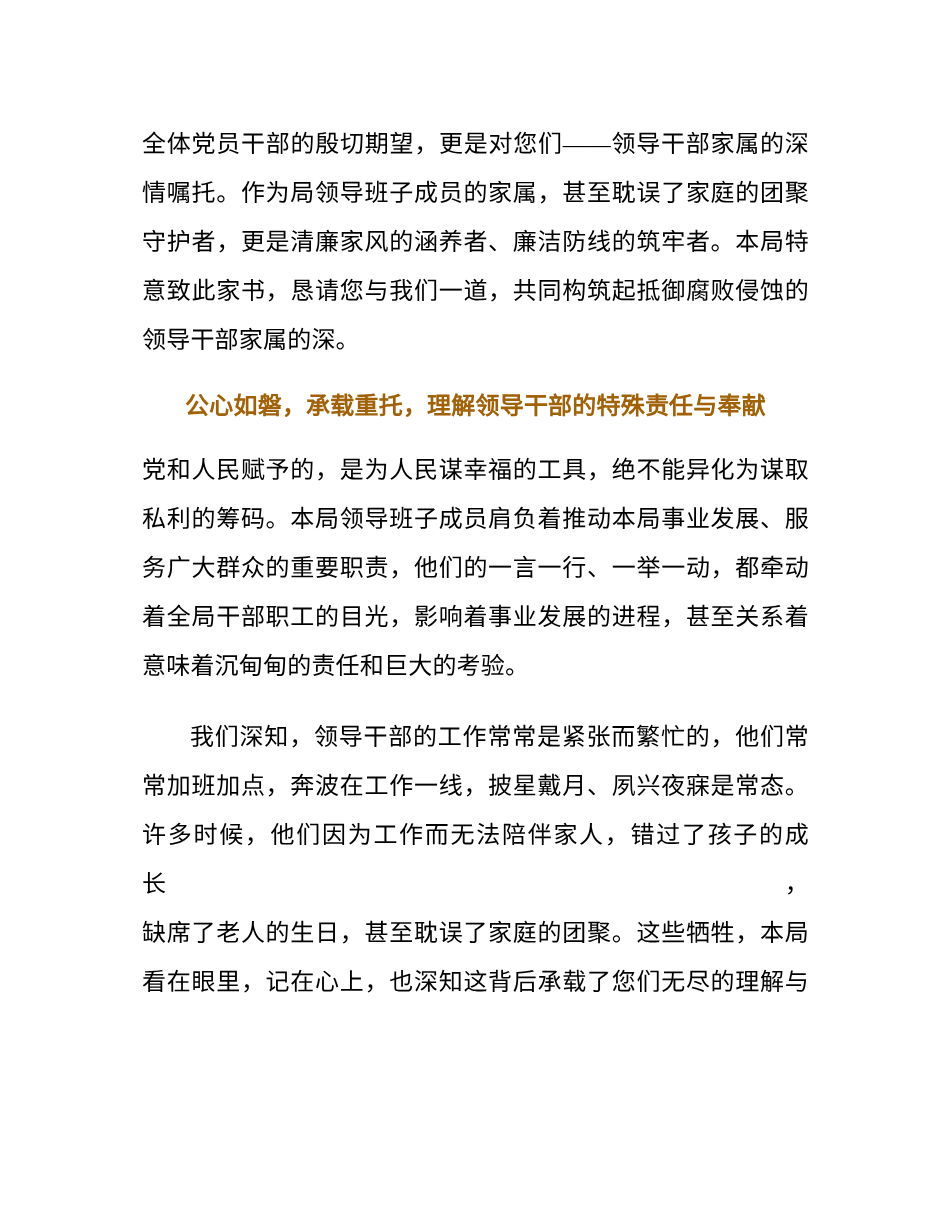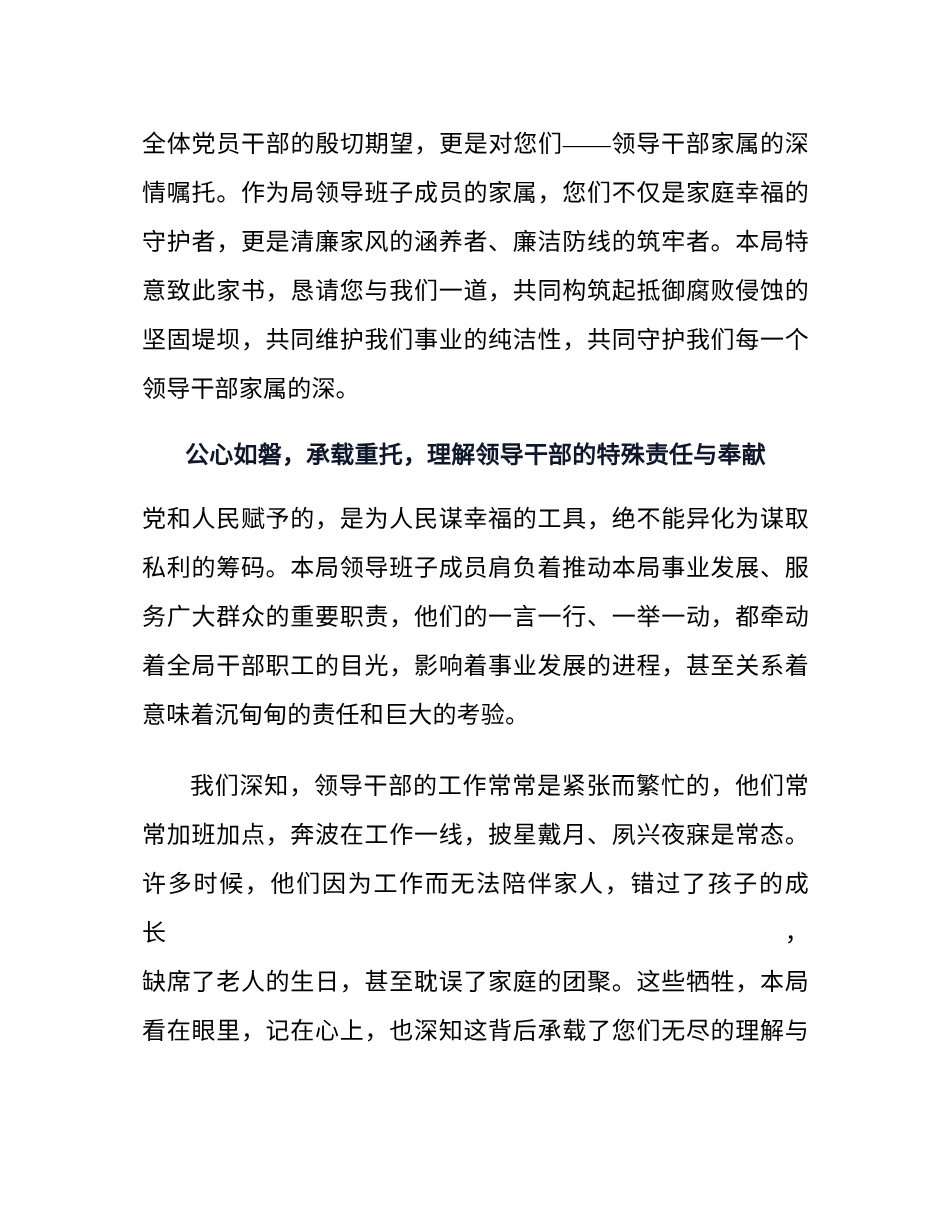--- a/index.html
+++ b/index.html
@@ -43,41 +43,40 @@
   }
   .line.para-end {
     text-align: left;
     text-align-last: left;
   }
   .heading {
     font-family: "DejaVu Sans", "Liberation Sans", sans-serif;
     font-weight: bold;
     font-size: 24px;
     line-height: 49px;
-    color: #0f172a;
+    color: #a16207;
     text-align: center;
     margin: 17px 0 15px 0;
     letter-spacing: 0.2px;
   }
   .para-3 {
     margin-top: 22px;
   }
 </style>
 </head>
 <body>
 
 <div class="page">
   <div class="content">
 
     <div class="para para-1">
       <div class="line">全体党员干部的殷切期望，更是对您们——领导干部家属的深</div>
-      <div class="line">情嘱托。作为局领导班子成员的家属，您们不仅是家庭幸福的</div>
+      <div class="line">情嘱托。作为局领导班子成员的家属，甚至耽误了家庭的团聚</div>
       <div class="line">守护者，更是清廉家风的涵养者、廉洁防线的筑牢者。本局特</div>
       <div class="line">意致此家书，恳请您与我们一道，共同构筑起抵御腐败侵蚀的</div>
-      <div class="line">坚固堤坝，共同维护我们事业的纯洁性，共同守护我们每一个</div>
       <div class="line para-end">领导干部家属的深。</div>
     </div>
 
     <div class="heading">公心如磐，承载重托，理解领导干部的特殊责任与奉献</div>
 
     <div class="para para-2">
       <div class="line">党和人民赋予的，是为人民谋幸福的工具，绝不能异化为谋取</div>
       <div class="line">私利的筹码。本局领导班子成员肩负着推动本局事业发展、服</div>
       <div class="line">务广大群众的重要职责，他们的一言一行、一举一动，都牵动</div>
       <div class="line">着全局干部职工的目光，影响着事业发展的进程，甚至关系着</div>

